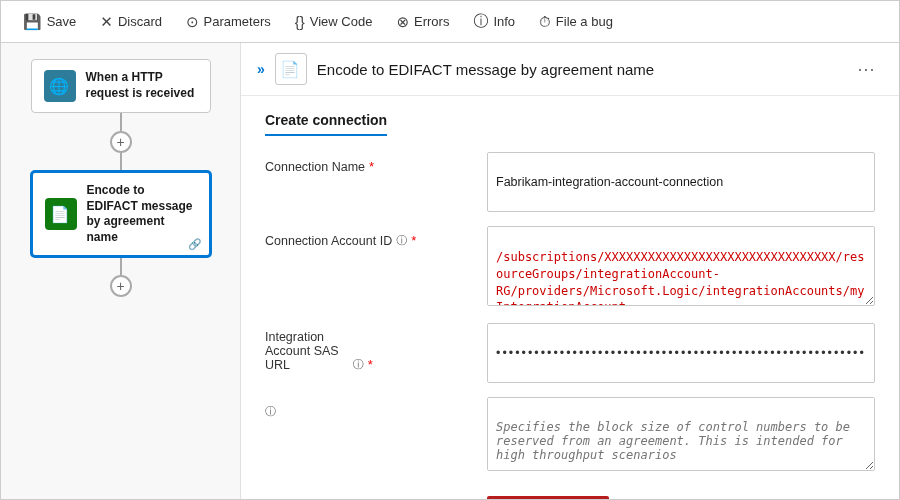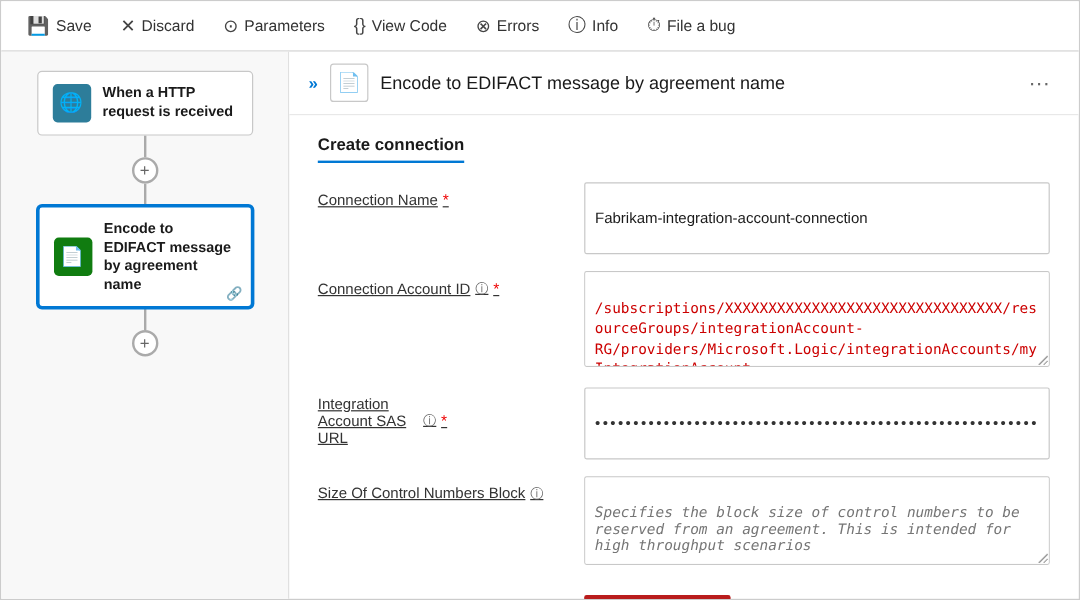--- a/index.html
+++ b/index.html
@@ -201,23 +201,22 @@
       margin-bottom: 14px;
       gap: 12px;
     }
     .form-label {
       width: 210px;
       flex-shrink: 0;
       font-size: 12.5px;
       color: #333;
       padding-top: 7px;
       display: flex;
-      align-items: center;
+      align-items: flex-end;
       gap: 4px;
-      text-decoration: underline;
     }
     .required-star {
       color: #e00;
       font-size: 13px;
     }
     .info-icon {
       color: #666;
       font-size: 11px;
       cursor: pointer;
     }
@@ -371,21 +370,20 @@
           </span>
         </div>
         <div class="form-field">
           <input class="form-input password" type="text" value="••••••••••••••••••••••••••••••••••••••••••••••••••••••••••..." style="">
         </div>
       </div>
 
       
       <div class="form-row">
         <div class="form-label">
-          <span>Size Of Control Numbers Block</span>
           <span class="info-icon">ⓘ</span>
         </div>
         <div class="form-field">
           <textarea class="form-input placeholder-style" placeholder="Specifies the block size of control numbers to be reserved from an agreement. This is intended for high throughput scenarios" style=""></textarea>
         </div>
       </div>
 
       
       <div style="margin-top:4px; margin-left: 222px;">
         <button class="create-new-btn">Create New</button>

